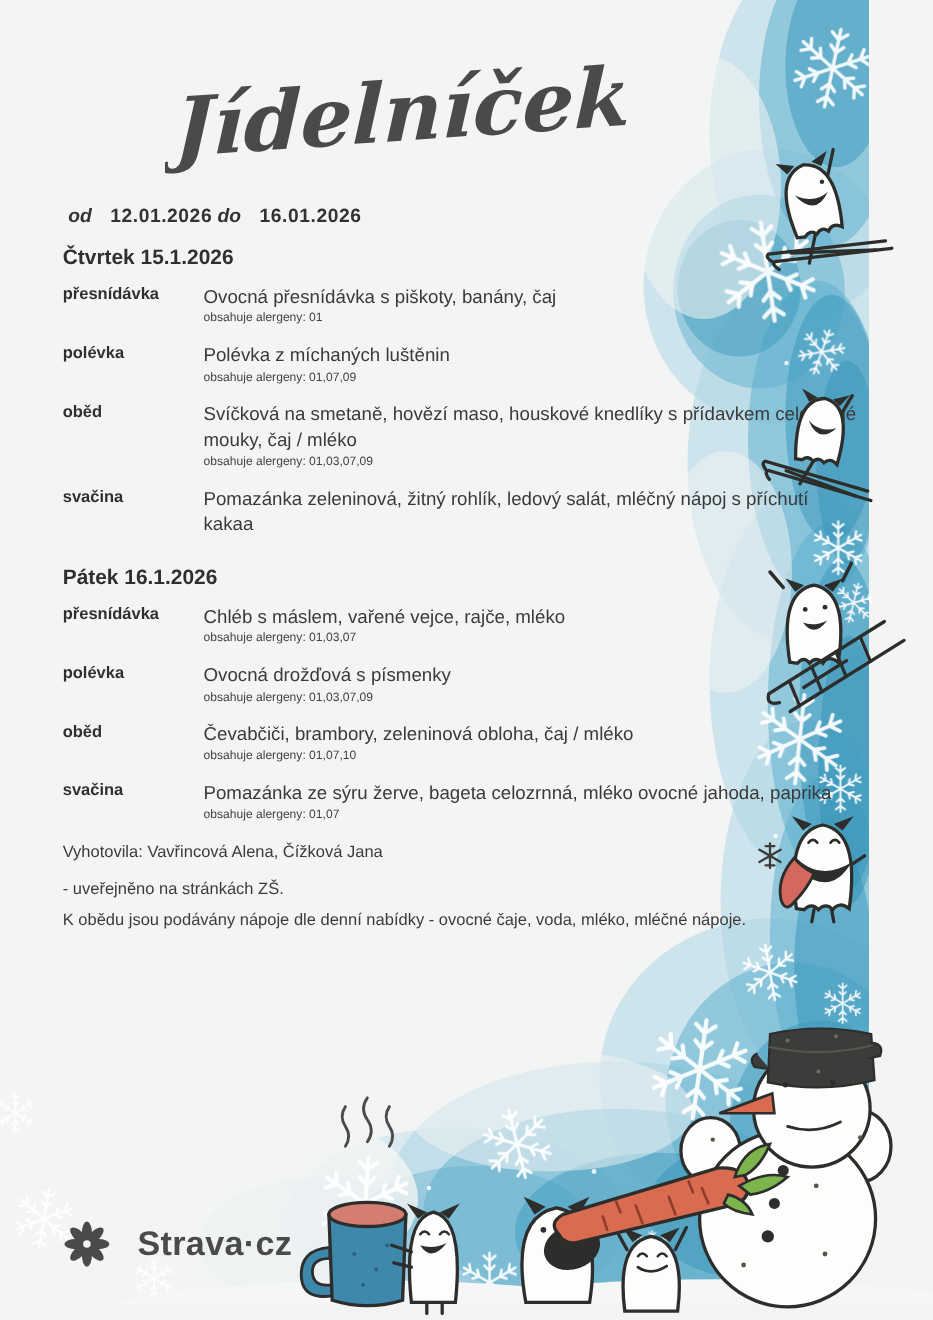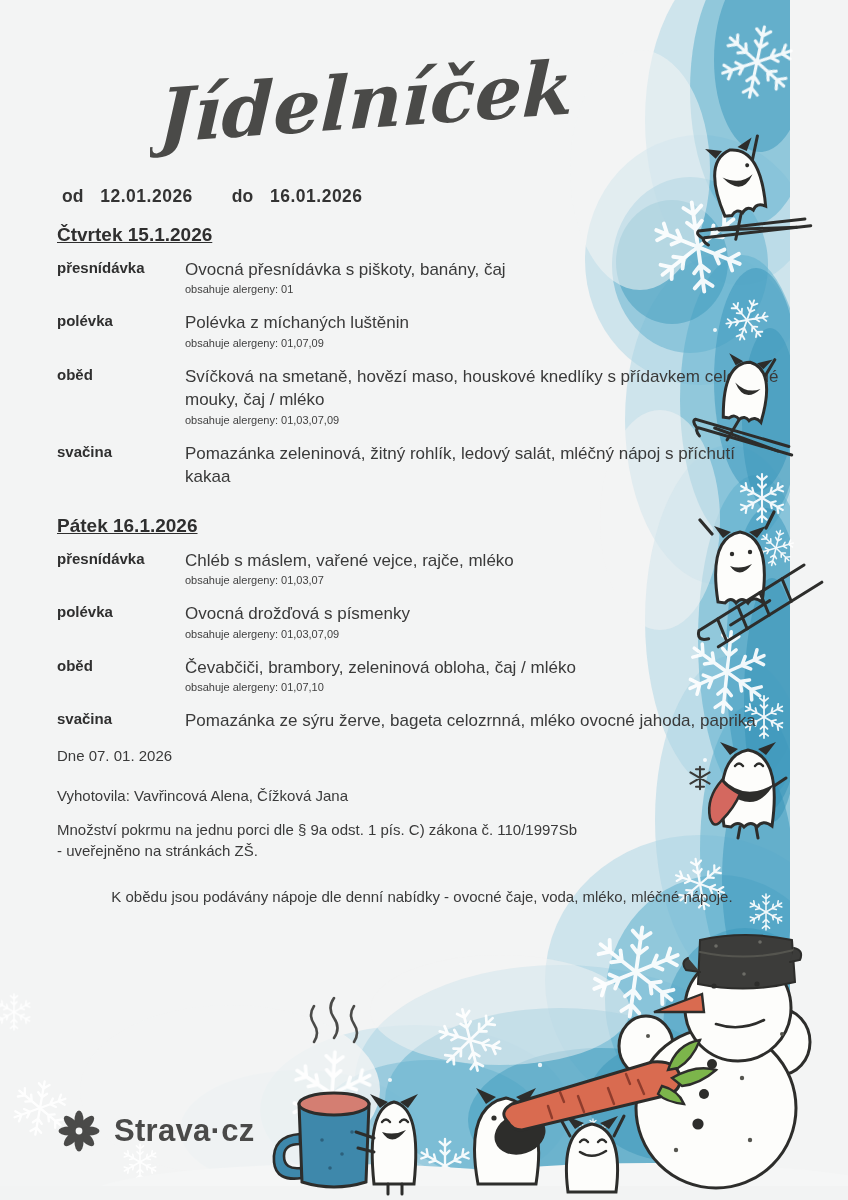--- a/index.html
+++ b/index.html
@@ -16,39 +16,39 @@
 
   .title-wrap{position:absolute;left:150px;top:8px;width:480px;height:180px;}
   .title-text{
     font-family:"DejaVu Serif", serif;
     font-style:italic;font-weight:600;
     font-size:74px;fill:#4a4a48;
   }
 
   .date-row{position:absolute;left:62px;top:186px;font-size:17.5px;font-weight:bold;color:#333;}
   .date-row span{display:inline-block;}
-  .date-row .lbl{margin-right:12px;}
-  .date-row .val1{margin-right:34px;letter-spacing:.5px;}
+  .date-row .lbl{margin-right:12px;font-style:italic;}
+  .date-row .val1{letter-spacing:.5px;}
   .date-row .val2{letter-spacing:.5px;}
 
   .menu{position:absolute;left:57px;top:224px;width:736px;}
-  .day-header{font-size:19px;font-weight:bold;color:#2f2f2f;margin:0 0 12px 0;text-decoration:underline;}
+  .day-header{font-size:19px;font-weight:bold;color:#2f2f2f;margin:0 0 12px 0;}
   .day+.day{margin-top:26px;}
   .meal{display:grid;grid-template-columns:128px 1fr;margin-bottom:16px;}
   .meal-label{font-size:15px;font-weight:bold;color:#2f2f2f;padding-top:1px;}
   .meal-body{width:600px;}
   .meal-text{font-size:17px;line-height:1.38;color:#3a3a3a;}
   .meal-allergens{font-size:11px;color:#3f3f3f;margin-top:2px;}
 
   .footer{position:absolute;left:57px;top:745px;width:730px;font-size:15px;line-height:1.4;color:#3a3a3a;}
   .f-made{margin-top:19px;}
   .f-portion{margin-top:13px;}
-  .f-drinks{margin-top:25px;text-align:center;}
-
-  .logo{position:absolute;left:58px;top:1110px;display:flex;align-items:center;gap:14px;z-index:3;}
+  .f-drinks{margin-top:7px;}
+
+  .logo{position:absolute;left:58px;top:1110px;display:flex;align-items:center;gap:25px;z-index:3;}
   .logo-text{font-size:31px;font-weight:bold;color:#4a4a49;letter-spacing:.3px;}
 </style>
 </head>
 <body>
 
 <svg class="deco layer-wash" width="848" height="1200" viewBox="0 0 848 1200">
   <defs>
     <clipPath id="bandclip">
         <rect x="0" y="0" width="790" height="1200"></rect>
       </clipPath>
@@ -225,31 +225,30 @@
         <div class="meal-label">oběd</div>
         <div class="meal-body">
           <div class="meal-text">Čevabčiči, brambory, zeleninová obloha, čaj / mléko</div>
           <div class="meal-allergens">obsahuje alergeny: 01,07,10</div>
         </div>
       </div>
       <div class="meal">
         <div class="meal-label">svačina</div>
         <div class="meal-body">
           <div class="meal-text">Pomazánka ze sýru žerve, bageta celozrnná, mléko ovocné jahoda, paprika</div>
+          <div class="meal-allergens">obsahuje alergeny: 01,07</div>
         </div>
       </div>
     </div>
 
   </div>
 
   <div class="footer">
-    <div class="f-date">Dne 07. 01. 2026</div>
     <div class="f-made">Vyhotovila: Vavřincová Alena, Čížková Jana</div>
     <div class="f-portion">
-      <div>Množství pokrmu na jednu porci dle § 9a odst. 1 pís. C) zákona č. 110/1997Sb</div>
       <div>- uveřejněno na stránkách ZŠ.</div>
     </div>
     <div class="f-drinks">K obědu jsou podávány nápoje dle denní nabídky - ovocné čaje, voda, mléko, mléčné nápoje.</div>
   </div>
 
   <div class="logo">
     <svg width="42" height="42" viewBox="-21 -21 42 42">
       <g fill="#4a4a49">
         <ellipse rx="4.6" ry="10.5" cy="-10"></ellipse>
         <ellipse rx="4.6" ry="10.5" cy="-10" transform="rotate(45)"></ellipse>

